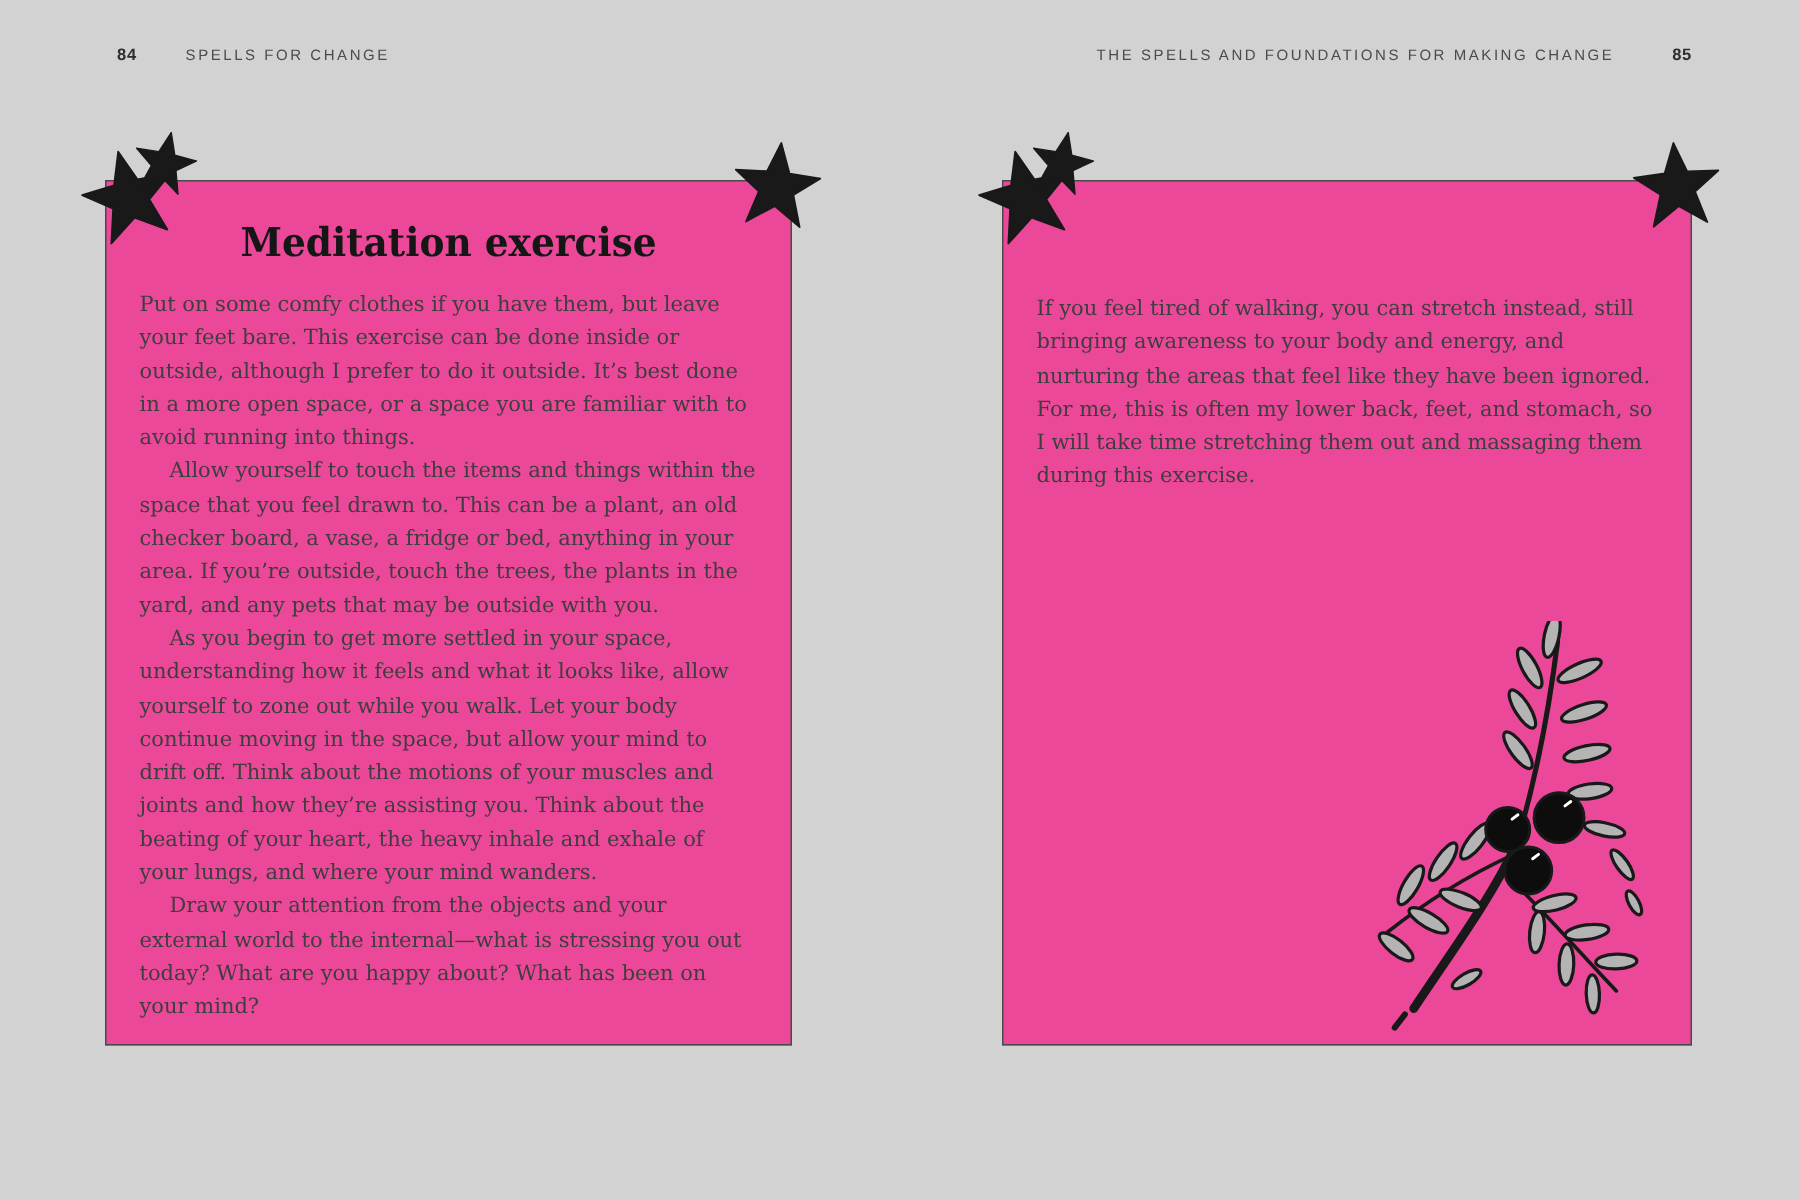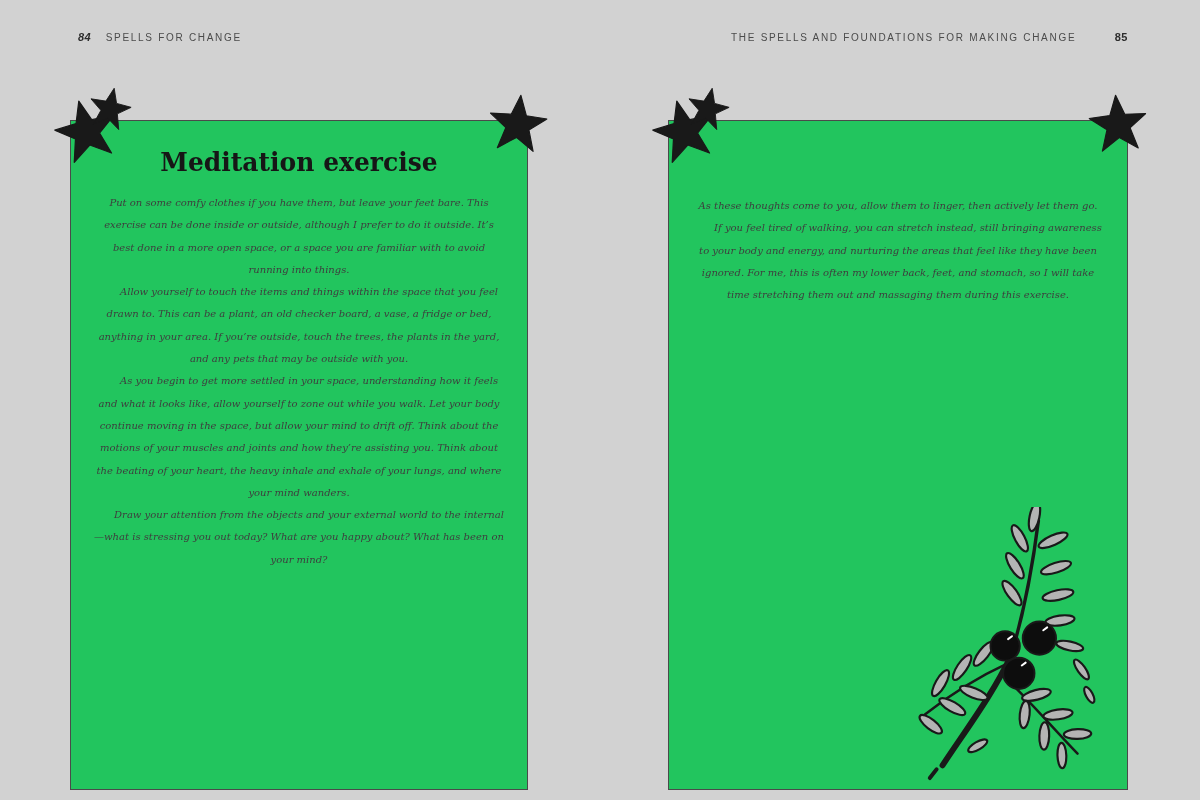--- a/index.html
+++ b/index.html
@@ -16,28 +16,28 @@
     font-family:"Liberation Sans", sans-serif;
     font-size:10px;letter-spacing:1.7px;
     color:#4b4b4b;
     white-space:nowrap;
   }
   .running-head .folio{
     font-weight:bold;font-size:11px;color:#2d2d2d;letter-spacing:0.5px;
   }
   .rh-left{left:78px;}
   .rh-right{right:72px;}
-  .rh-left .folio{margin-right:10px;font-style:italic;}
+  .rh-left .folio{margin-right:28px;}
   .rh-right .folio{margin-left:10px;padding-left:24px;}
 
   
   .page{
     position:absolute;top:120px;
-    width:458px;height:670px;
-    background:#22c55e;
+    width:458px;height:577px;
+    background:#ec4899;
     border:1.5px solid #4a4a4a;
     box-sizing:border-box;
   }
   .page-left{left:70px;}
   .page-right{left:668px;width:460px;}
   .page-inner{
     padding:0 22px;
   }
   .page-right .page-inner{padding-top:74px;}
 
@@ -47,25 +47,24 @@
     font-family:"DejaVu Serif", serif;
     font-weight:700;
     font-size:25px;
     letter-spacing:0px;
     color:#161616;
     transform:scaleY(1.06);
   }
 
   p.body-par{
     margin:0;
-    font-size:10px;
+    font-size:14px;
     line-height:22.3px;
-    font-style:italic;
     color:#3e3e3e;
-    text-align:center;
+    text-align:left;
   }
   p.body-par + p.body-par{text-indent:20px;}
   p.narrow{margin-right:132px;}
 
   
   .star{position:absolute;}
   .star svg{display:block;width:100%;height:100%;}
   .star-big-left{left:-16px;top:-22px;width:62px;height:62px;transform:rotate(-14deg);}
   .star-small-left{left:18px;top:-34px;width:42px;height:42px;transform:rotate(12deg);}
   .star-right{right:-20px;top:-27px;width:58px;height:58px;transform:rotate(6deg);}
@@ -130,21 +129,20 @@
         <use href="#star-shape"></use>
       </svg>
   </span>
   <span class="star star-right" style="transform:rotate(-5deg);">
     <svg viewBox="0 0 100 100">
         <use href="#star-shape"></use>
       </svg>
   </span>
 
   <div class="page-inner">
-    <p class="body-par">As these thoughts come to you, allow them to linger, then actively let them go.</p>
     <p class="body-par">If you feel tired of walking, you can stretch instead, still bringing awareness to your body and energy, and nurturing the areas that feel like they have been ignored. For me, this is often my lower back, feet, and stomach, so I will take time stretching them out and massaging them during this exercise.</p>
   </div>
 
   <div class="branch-illustration">
     <svg viewBox="0 0 200 280" width="196" height="274">
       <g stroke="#191919" fill="none" stroke-linecap="round">
 
         <path d="M30 264 C 58 222, 82 190, 100 152" stroke-width="6"></path>
         <path d="M100 152 C 112 112, 122 62, 128 14" stroke-width="3.5"></path>
 

